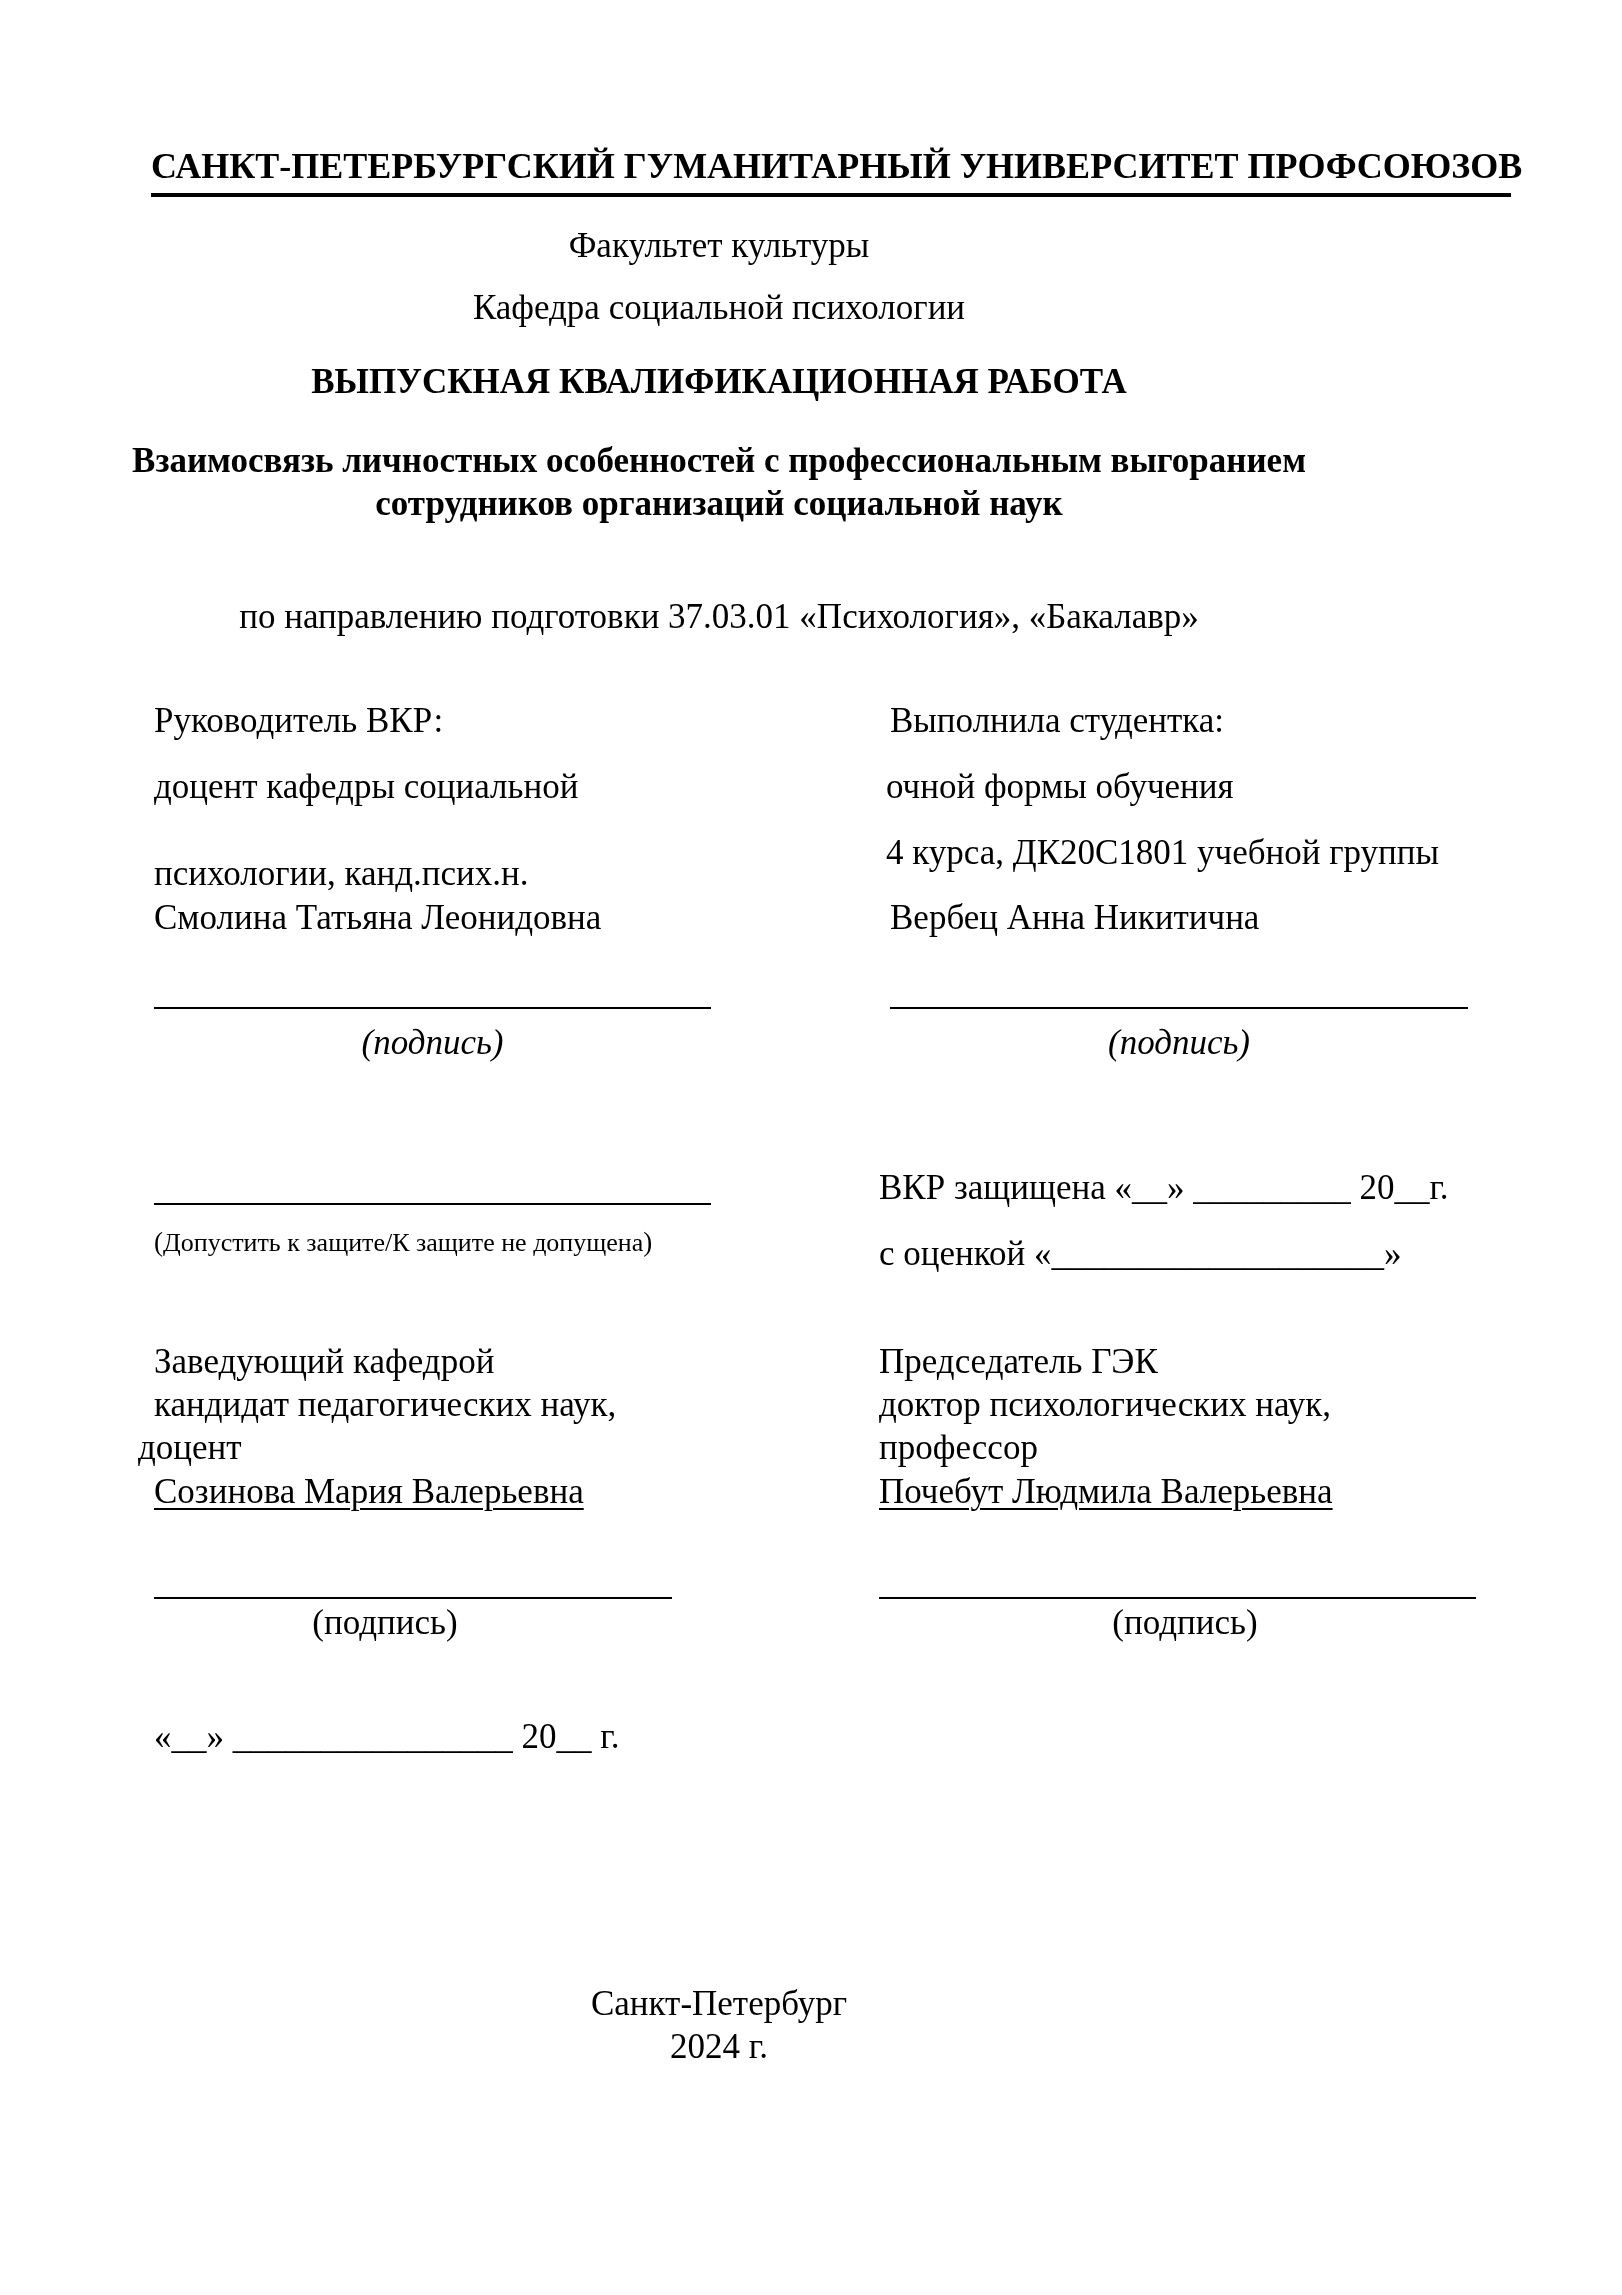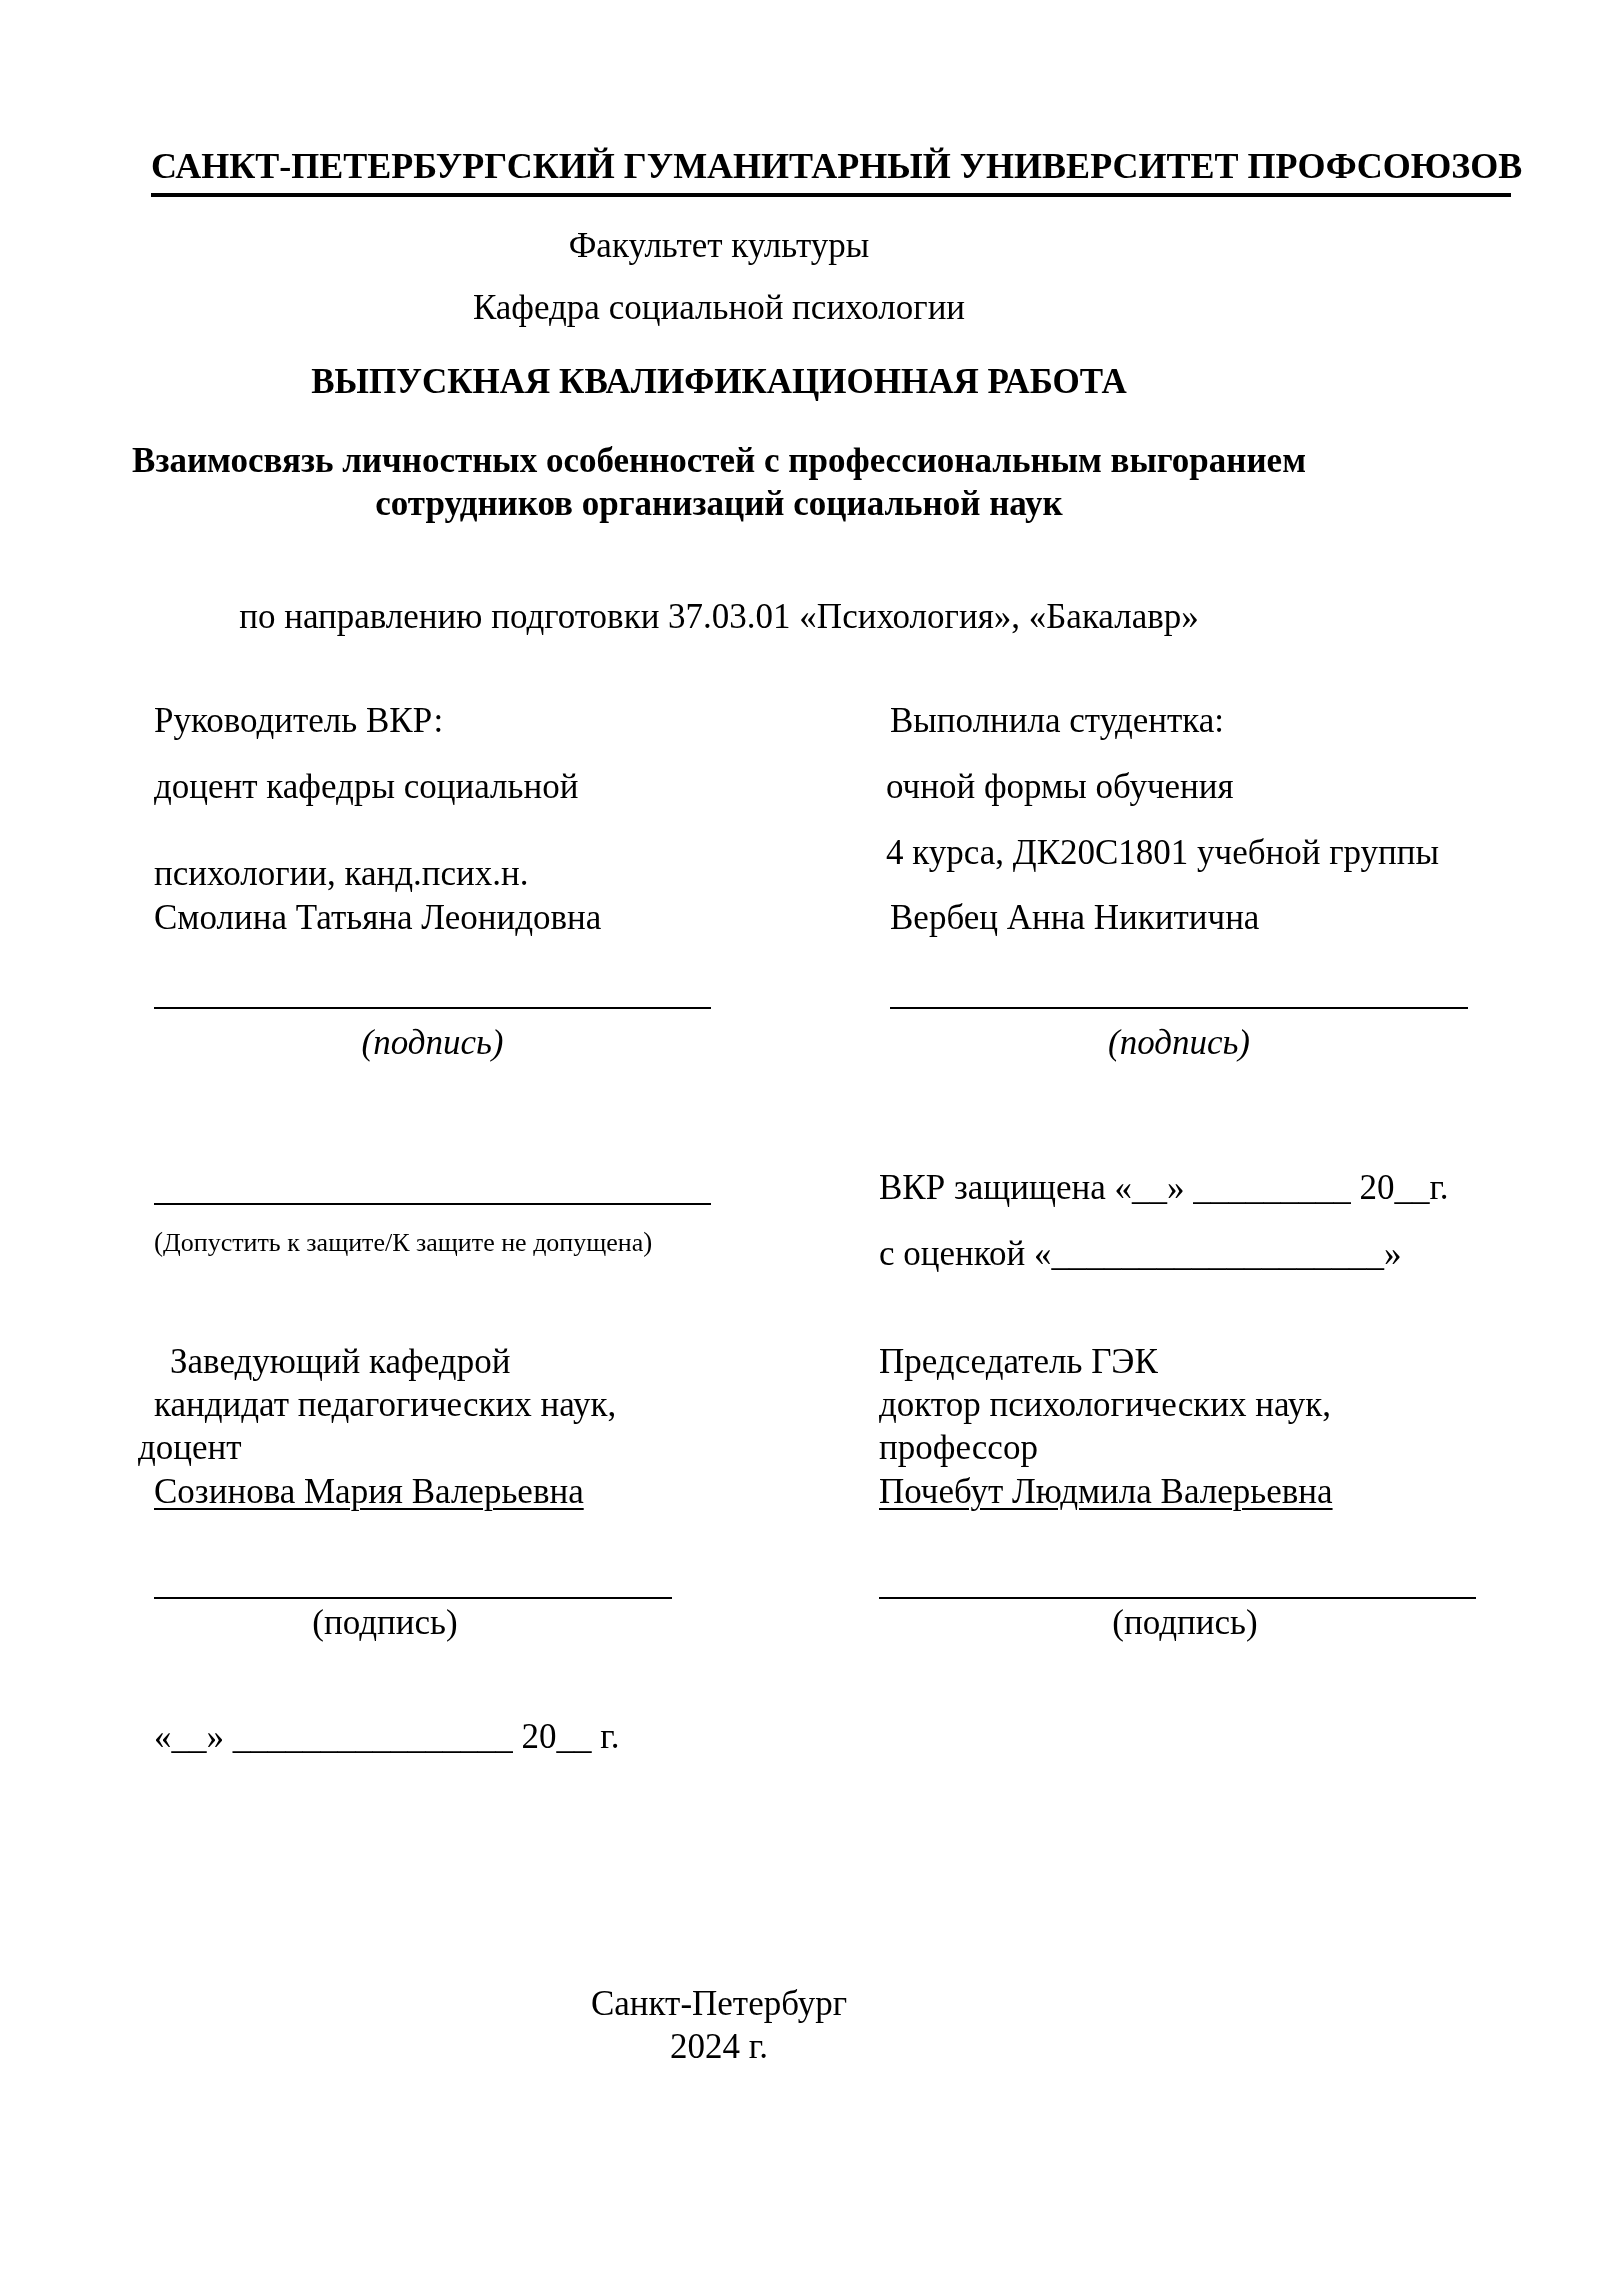--- a/index.html
+++ b/index.html
@@ -45,21 +45,21 @@
   <div class="abs t" style="left:886px; top:769px;">очной формы обучения</div>
   <div class="abs t" style="left:886px; top:835px;">4 курса, ДК20С1801 учебной группы</div>
   <div class="abs t" style="left:890px; top:900px;">Вербец Анна Никитична</div>
   <div class="sigline" style="left:890px; width:578px; top:1007px;"></div>
   <div class="abs t ital" style="left:890px; width:578px; text-align:center; top:1025px;">(подпись)</div>
   <div class="abs t" style="left:879px; top:1170px;">ВКР защищена «__» _________ 20__г.</div>
   <div class="abs t" style="left:879px; top:1236px;">с оценкой «___________________»</div>
 </div>
 
 <div>
-  <div class="abs t" style="left:170px; top:1344px;">Заведующий кафедрой</div>
+  <div class="abs t" style="left:154px; top:1344px;">Заведующий кафедрой</div>
   <div class="abs t" style="left:154px; top:1387px;">кандидат педагогических наук,</div>
   <div class="abs t" style="left:138px; top:1430px;">доцент</div>
   <div class="abs t u" style="left:154px; top:1474px;">Созинова Мария Валерьевна</div>
   <div class="sigline" style="left:154px; width:518px; top:1597px;"></div>
   <div class="abs t" style="left:154px; width:462px; text-align:center; top:1605px;">(подпись)</div>
 </div>
 
 <div>
   <div class="abs t" style="left:879px; top:1344px;">Председатель ГЭК</div>
   <div class="abs t" style="left:879px; top:1387px;">доктор психологических наук,</div>

